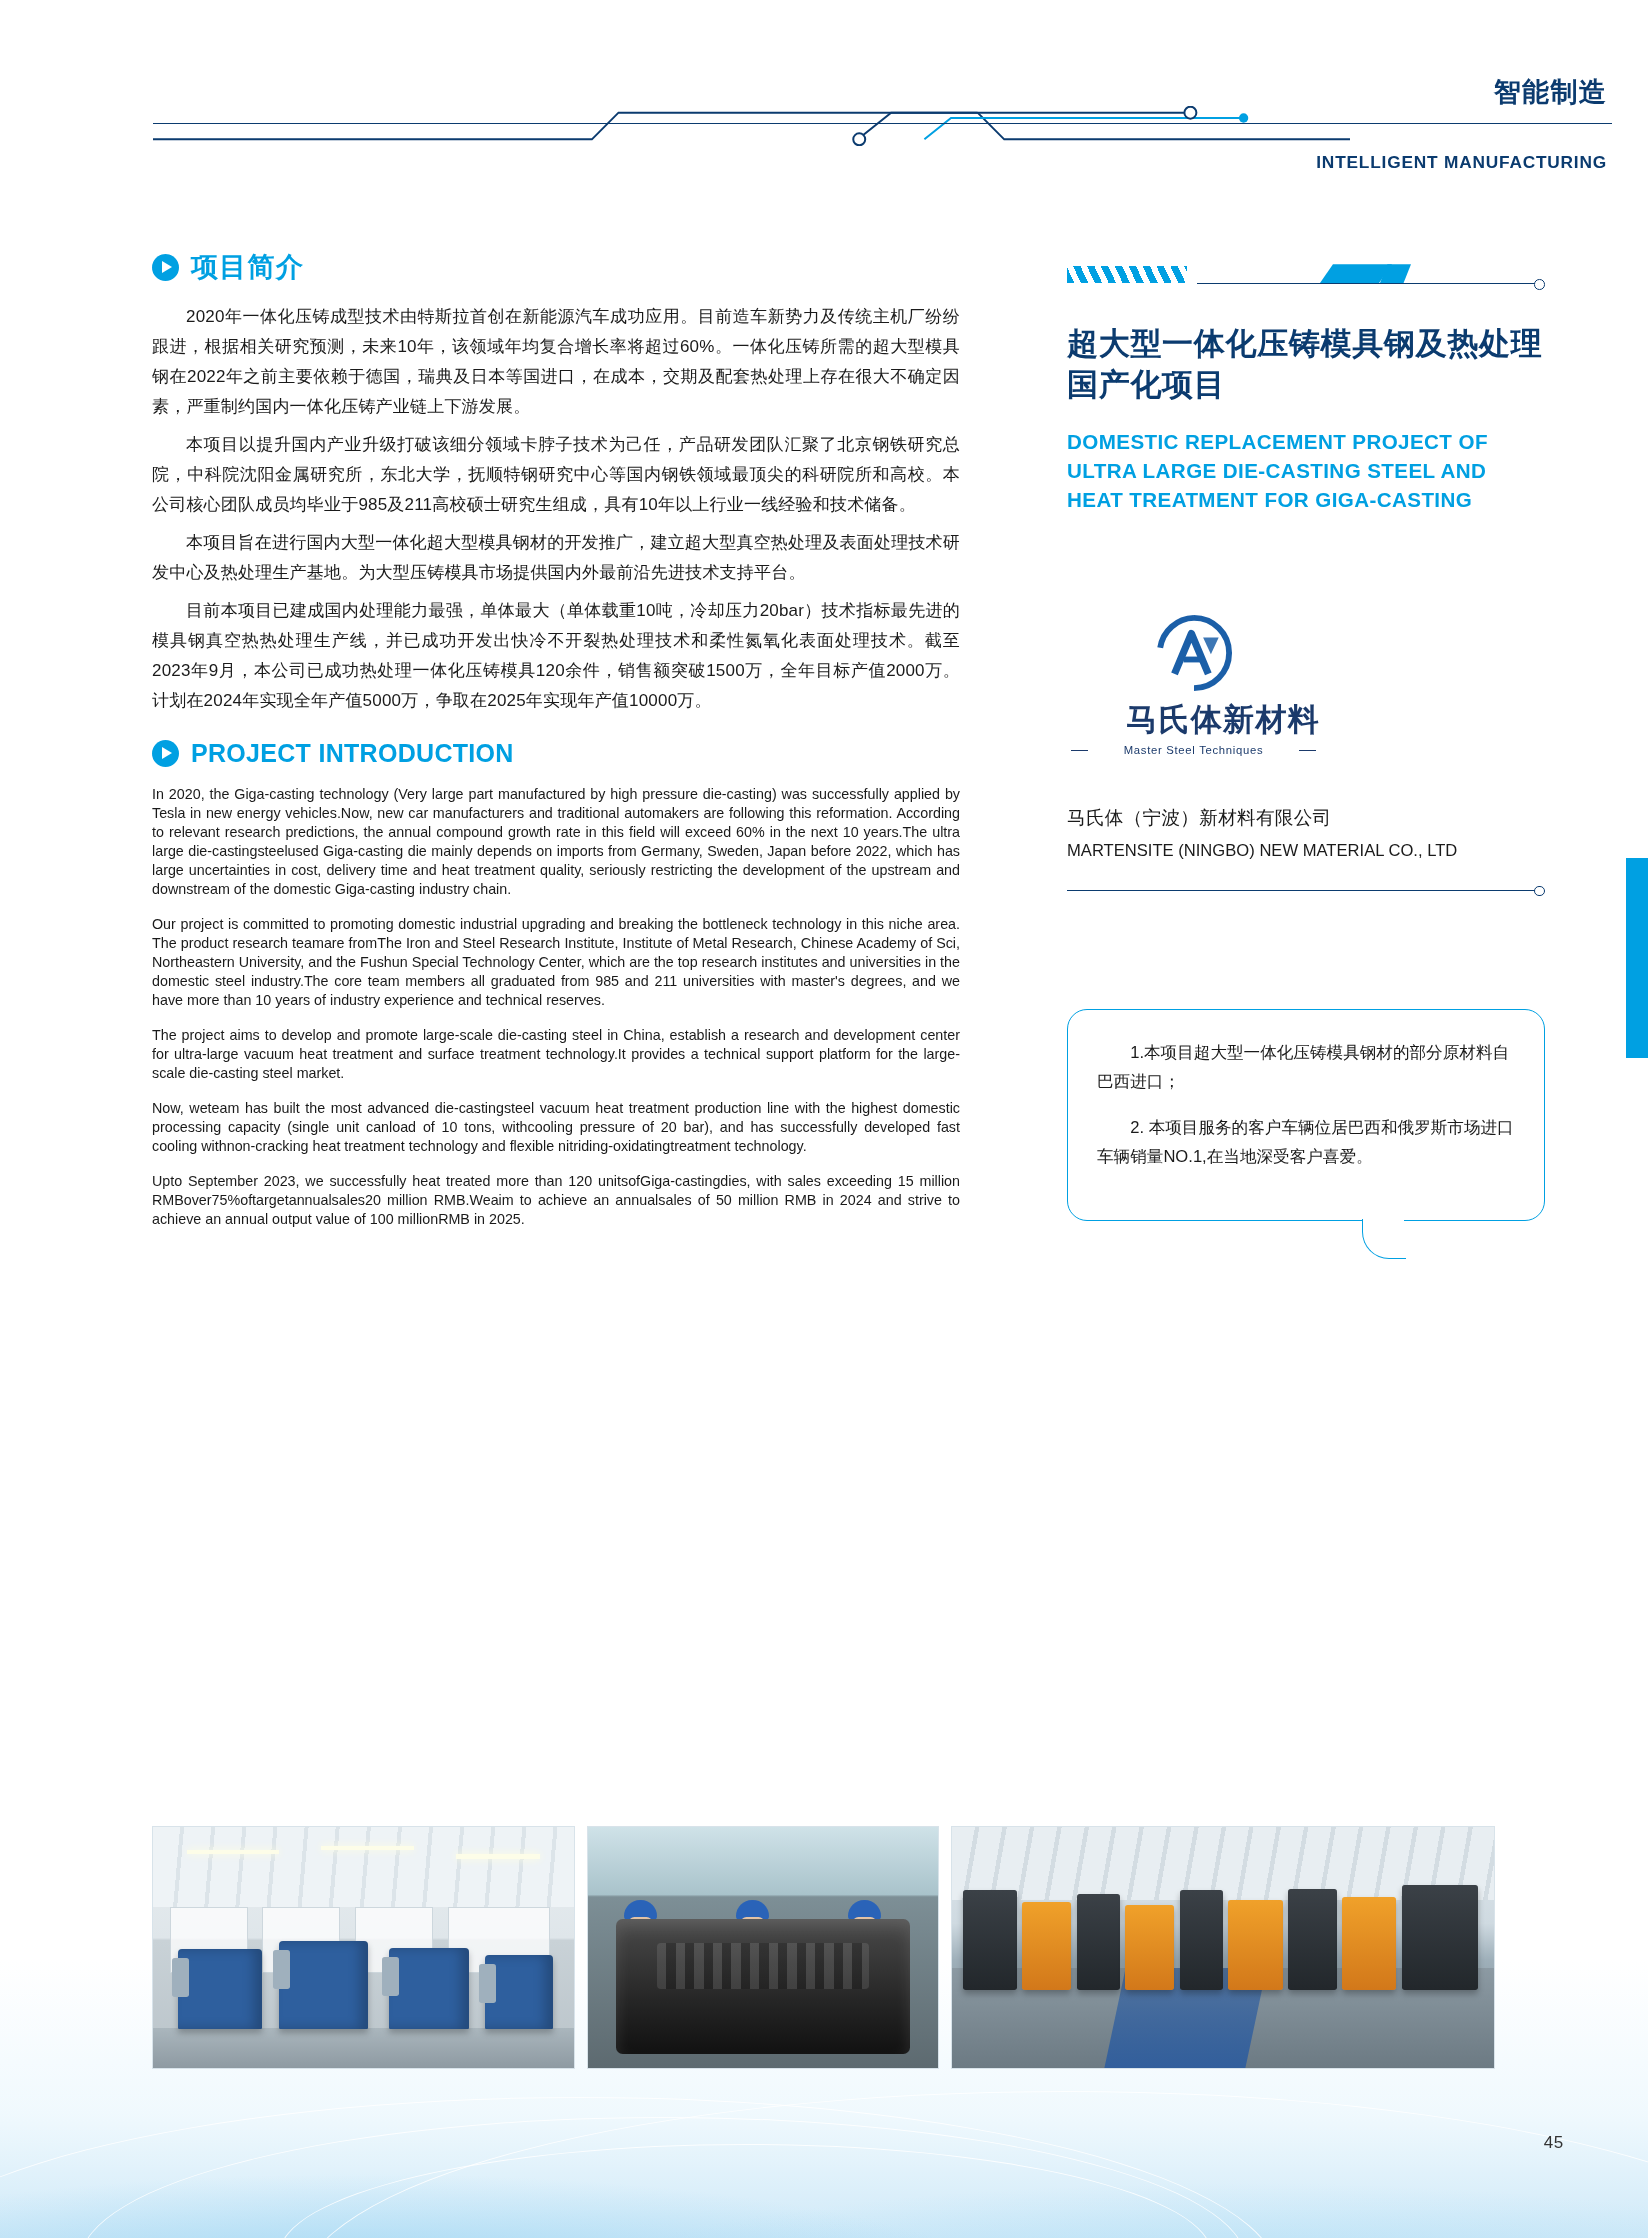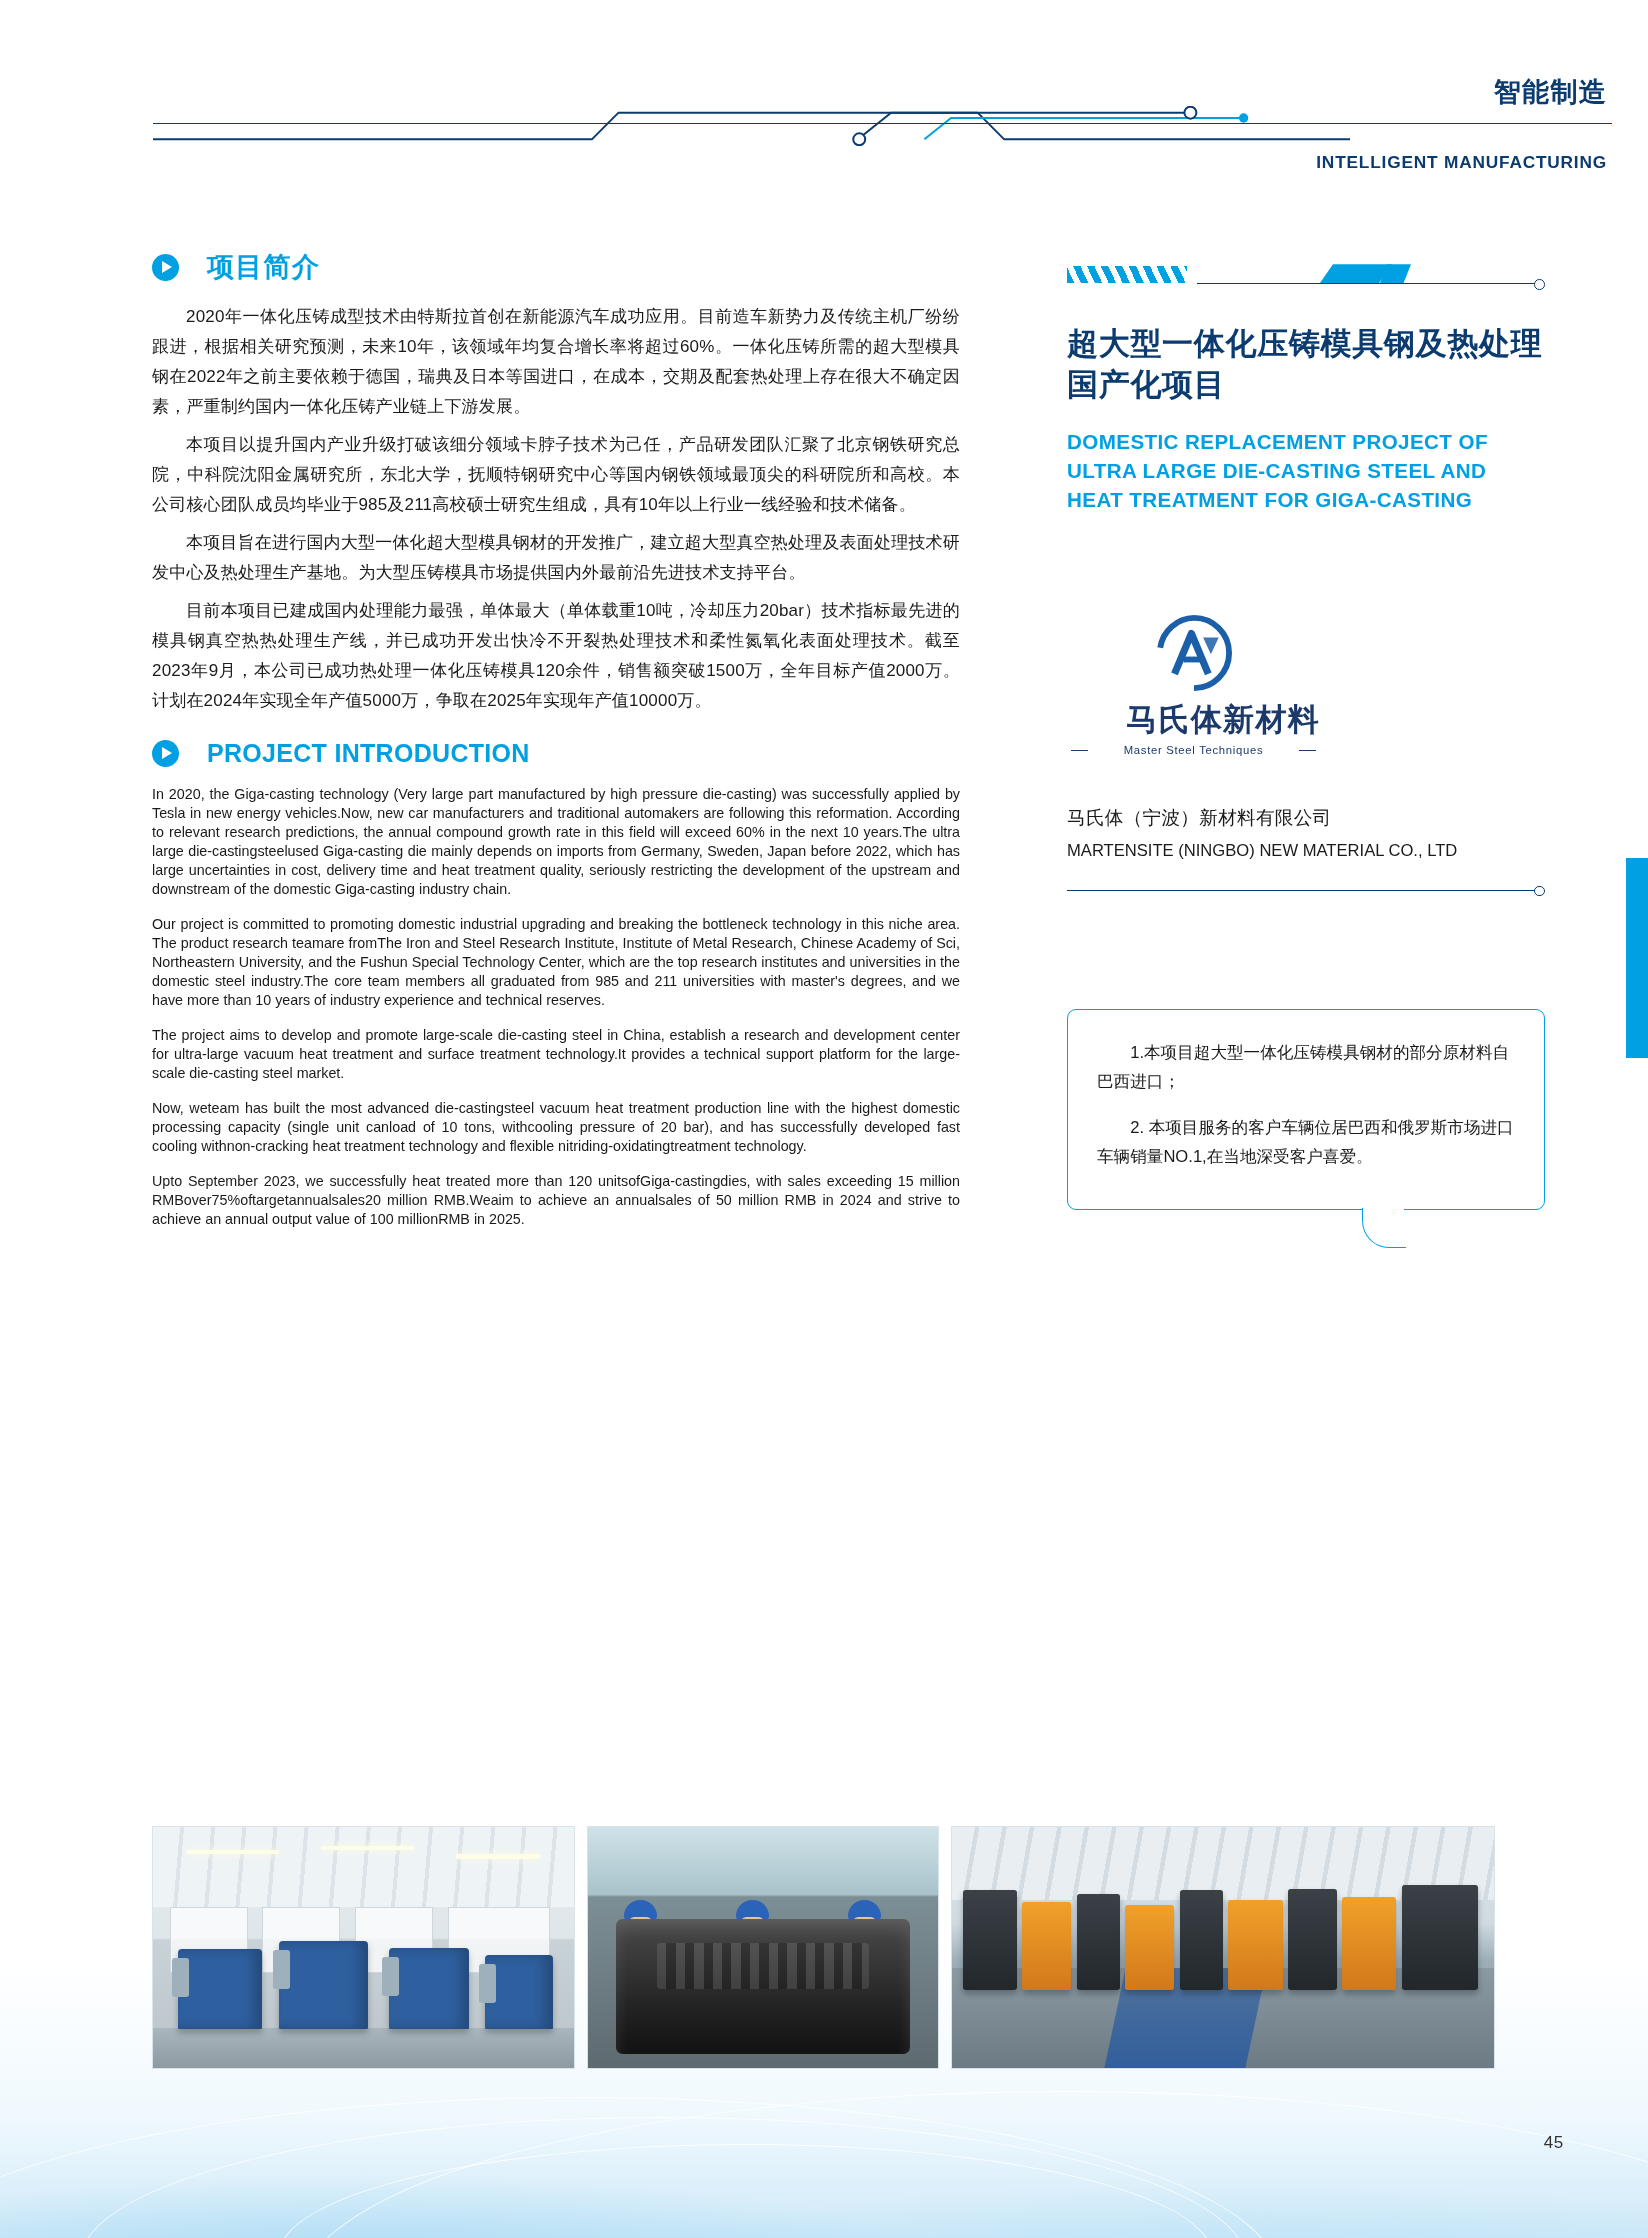--- a/index.html
+++ b/index.html
@@ -95,21 +95,21 @@
   
   .left-col {
     position: absolute;
     left: 152px;
     top: 249px;
     width: 808px;
   }
   .sec-head {
     display: flex;
     align-items: center;
-    gap: 28px;
+    gap: 12px;
     margin-bottom: 17.3px;
   }
   .play-icon {
     width: 27px; height: 27px;
     border-radius: 50%;
     background: #00a0e2;
     position: relative;
     flex: 0 0 auto;
   }
   .play-icon::after {
@@ -368,22 +368,22 @@
   }
   .rt-rule .dot {
     position: absolute; right: 0; top: 0; width: 8.6px; height: 8.6px;
     border: 1.3px solid #0b3b6f; border-radius: 50%; background: #fff;
   }
 
   .callout {
     position: relative;
     margin-top: 114px;
     border: 1.3px solid #00a0e2;
-    border-radius: 9px;
-    padding: 28px 29px 20px 29px;
+    border-radius: 20px;
+    padding: 28px 29px 31px 29px;
   }
   .callout p {
     margin: 0 0 17.3px 0;
     font-size: 16.6px;
     line-height: 29px;
     color: #1a1a1a;
     text-indent: 2em;
   }
   .callout p:last-child { margin-bottom: 0; }
   .callout .tail {

